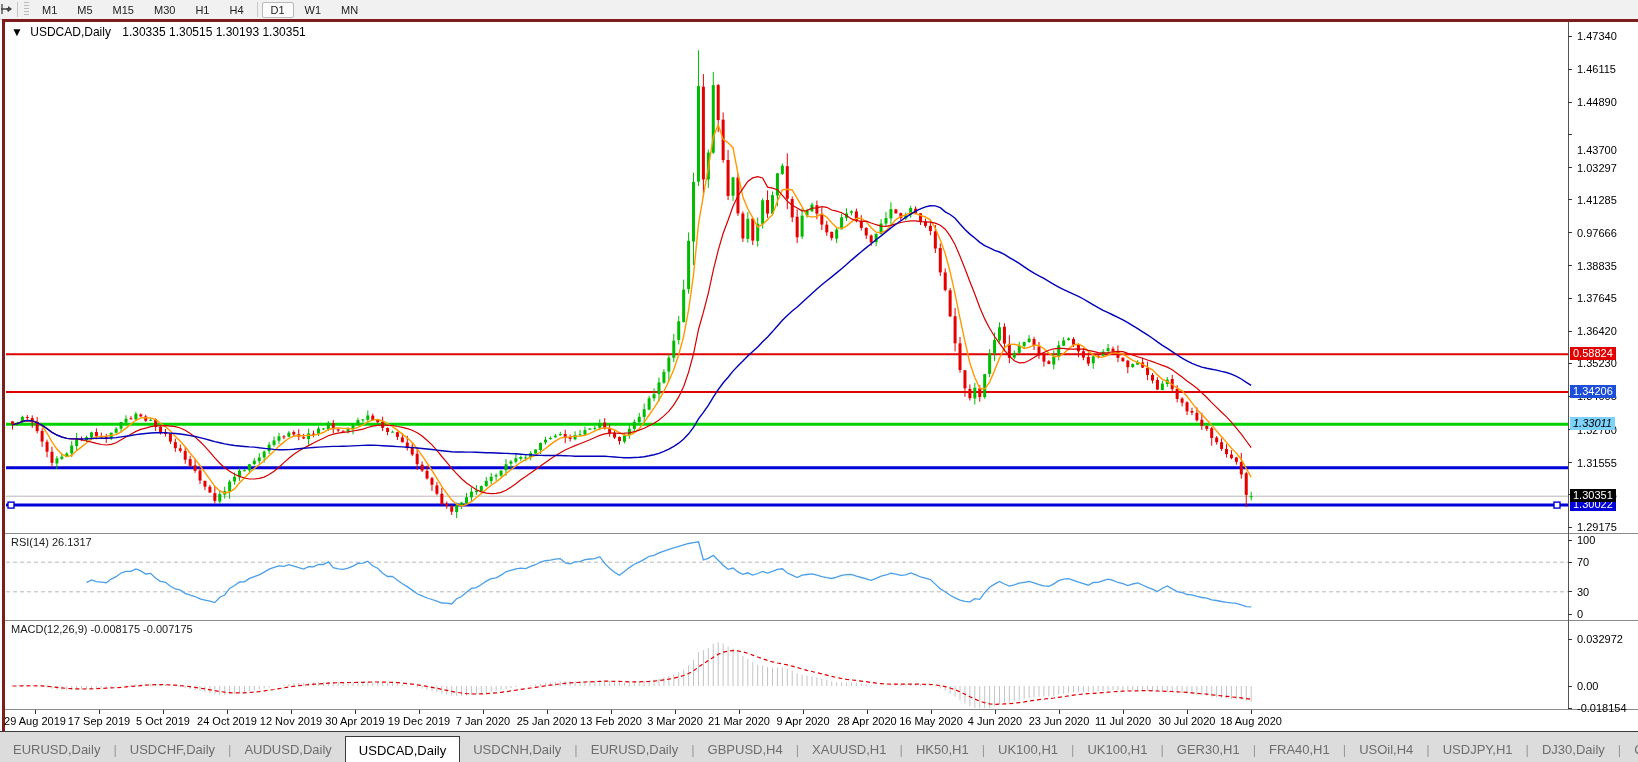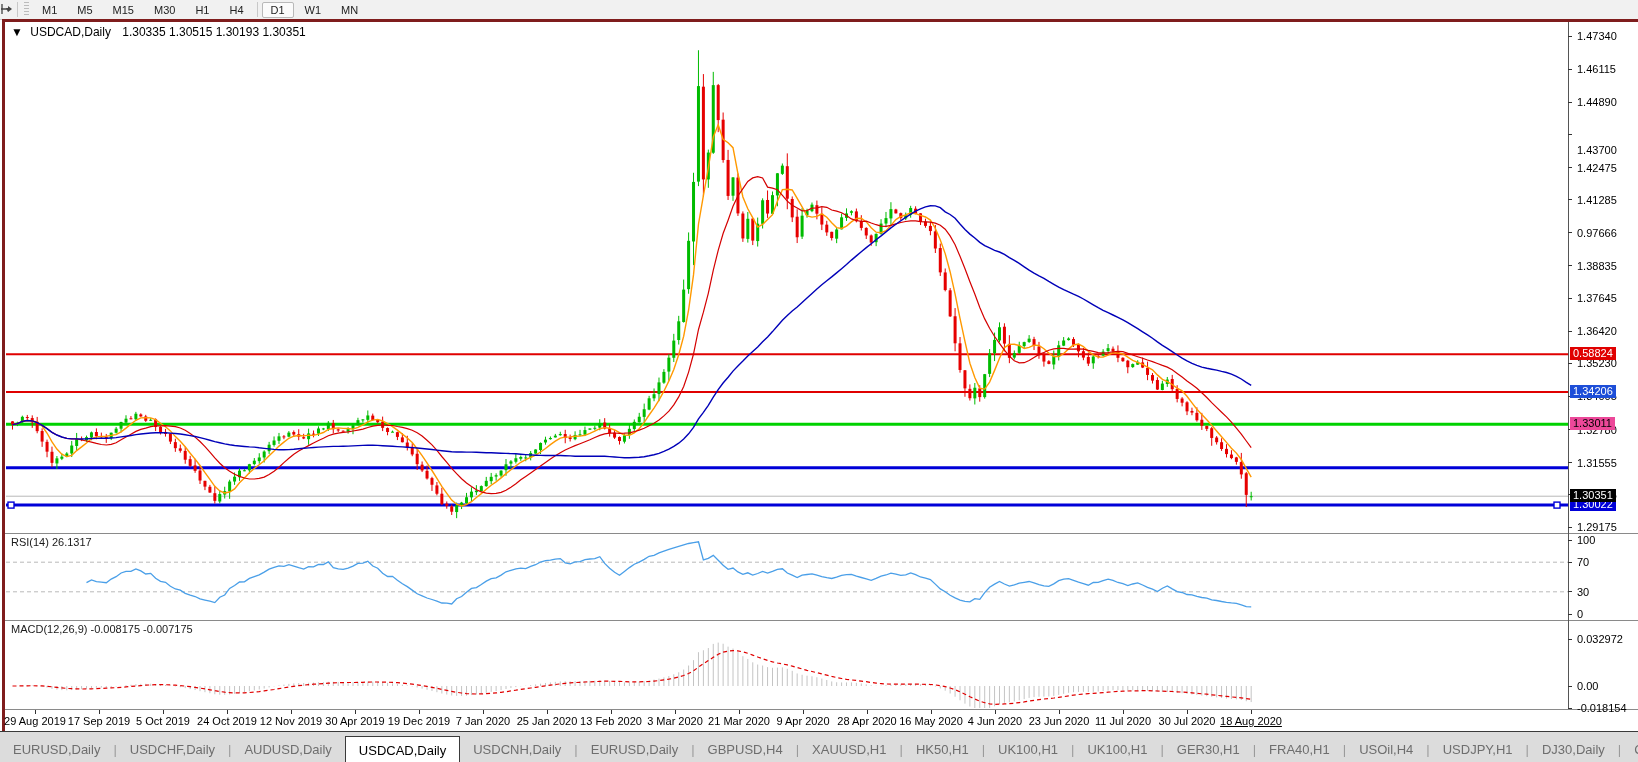--- a/index.html
+++ b/index.html
@@ -859,21 +859,21 @@
     <div id="axis-layer">
         <div class="axis-tick" style="left: 1563px; top: 13.5px;"></div>
         <div class="axis-label" style="left: 1572px; top: 8px;">1.47340</div>
         <div class="axis-tick" style="left: 1563px; top: 46.6118px;"></div>
         <div class="axis-label" style="left: 1572px; top: 41.1118px;">1.46115</div>
         <div class="axis-tick" style="left: 1563px; top: 79.7235px;"></div>
         <div class="axis-label" style="left: 1572px; top: 74.2235px;">1.44890</div>
         <div class="axis-tick" style="left: 1563px; top: 111.889px;"></div>
         <div class="axis-label" style="left: 1572px; top: 106.389px; margin-top: 16px;">1.43700</div>
         <div class="axis-tick" style="left: 1563px; top: 145.001px;"></div>
-        <div class="axis-label" style="left: 1572px; top: 139.501px;">1.42475</div>
+        <div class="axis-label" style="left: 1572px; top: 139.501px;">1.03297</div>
         <div class="axis-tick" style="left: 1563px; top: 177.167px;"></div>
         <div class="axis-label" style="left: 1572px; top: 171.667px;">1.41285</div>
         <div class="axis-tick" style="left: 1563px; top: 210.278px;"></div>
         <div class="axis-label" style="left: 1572px; top: 204.778px;">0.97666</div>
         <div class="axis-tick" style="left: 1563px; top: 243.39px;"></div>
         <div class="axis-label" style="left: 1572px; top: 237.89px;">1.38835</div>
         <div class="axis-tick" style="left: 1563px; top: 275.556px;"></div>
         <div class="axis-label" style="left: 1572px; top: 270.056px;">1.37645</div>
         <div class="axis-tick" style="left: 1563px; top: 308.668px;"></div>
         <div class="axis-label" style="left: 1572px; top: 303.168px;">1.36420</div>
@@ -884,21 +884,21 @@
         <div class="axis-tick" style="left: 1563px; top: 407.057px;"></div>
         <div class="axis-label" style="left: 1572px; top: 401.557px;">1.32780</div>
         <div class="axis-tick" style="left: 1563px; top: 440.169px;"></div>
         <div class="axis-label" style="left: 1572px; top: 434.669px;">1.31555</div>
         <div class="axis-tick" style="left: 1563px; top: 472.334px;"></div>
         <div class="axis-label" style="left: 1572px; top: 466.834px;">1.30365</div>
         <div class="axis-tick" style="left: 1563px; top: 504.5px;"></div>
         <div class="axis-label" style="left: 1572px; top: 499px;">1.29175</div>
         <div class="badge" style="left: 1565px; top: 324.67px; background: rgb(224, 0, 0); color: rgb(255, 255, 255);">0.58824</div>
         <div class="badge" style="left: 1565px; top: 362.512px; background: #1d4ed8; color: rgb(255, 255, 255);">1.34206</div>
-        <div class="badge" style="left: 1565px; top: 394.813px; background: #ec4899; color: rgb(0, 0, 0);">1.33011</div>
+        <div class="badge" style="left: 1565px; top: 394.813px; background: #7dd3fc; color: rgb(0, 0, 0); font-style: italic;">1.33011</div>
         <div class="badge" style="left: 1639px; top: 438.223px; background: #0c4a6e; color: rgb(255, 255, 255);">1.31405</div>
         <div class="badge" style="left: 1565px; top: 475.606px; background: rgb(0, 0, 216); color: rgb(255, 255, 255);">1.30022</div>
         <div class="badge" style="left: 1565px; top: 466.713px; background: rgb(0, 0, 0); color: rgb(255, 255, 255); z-index: 6;">1.30351</div>
         <div class="axis-tick" style="left: 1563px; top: 517.5px;"></div>
         <div class="axis-label" style="left: 1572px; top: 512px;">100</div>
         <div class="axis-tick" style="left: 1563px; top: 539.7px;"></div>
         <div class="axis-label" style="left: 1572px; top: 534.2px;">70</div>
         <div class="axis-tick" style="left: 1563px; top: 569.3px;"></div>
         <div class="axis-label" style="left: 1572px; top: 563.8px;">30</div>
         <div class="axis-tick" style="left: 1563px; top: 591.5px;"></div>
@@ -943,21 +943,21 @@
         <div class="date-label" style="left: 926px;">16 May 2020</div>
         <div class="date-tick" style="left: 990px;"></div>
         <div class="date-label" style="left: 990px;">4 Jun 2020</div>
         <div class="date-tick" style="left: 1054px;"></div>
         <div class="date-label" style="left: 1054px;">23 Jun 2020</div>
         <div class="date-tick" style="left: 1118px;"></div>
         <div class="date-label" style="left: 1118px;">11 Jul 2020</div>
         <div class="date-tick" style="left: 1182px;"></div>
         <div class="date-label" style="left: 1182px;">30 Jul 2020</div>
         <div class="date-tick" style="left: 1246px;"></div>
-        <div class="date-label" style="left: 1246px; text-decoration: underline;">18 Aug 2020</div>
+        <div class="date-label" style="left: 1246px;">18 Aug 2020</div>
       </div>
   </div>
 
   <div id="tabbar">
     <span id="tabs-holder" style="display:flex;align-items:flex-end;">
         <span class="tab">EURUSD,Daily</span>
         <span class="tab-sep">|</span>
         <span class="tab">USDCHF,Daily</span>
         <span class="tab-sep">|</span>
         <span class="tab">AUDUSD,Daily</span>

